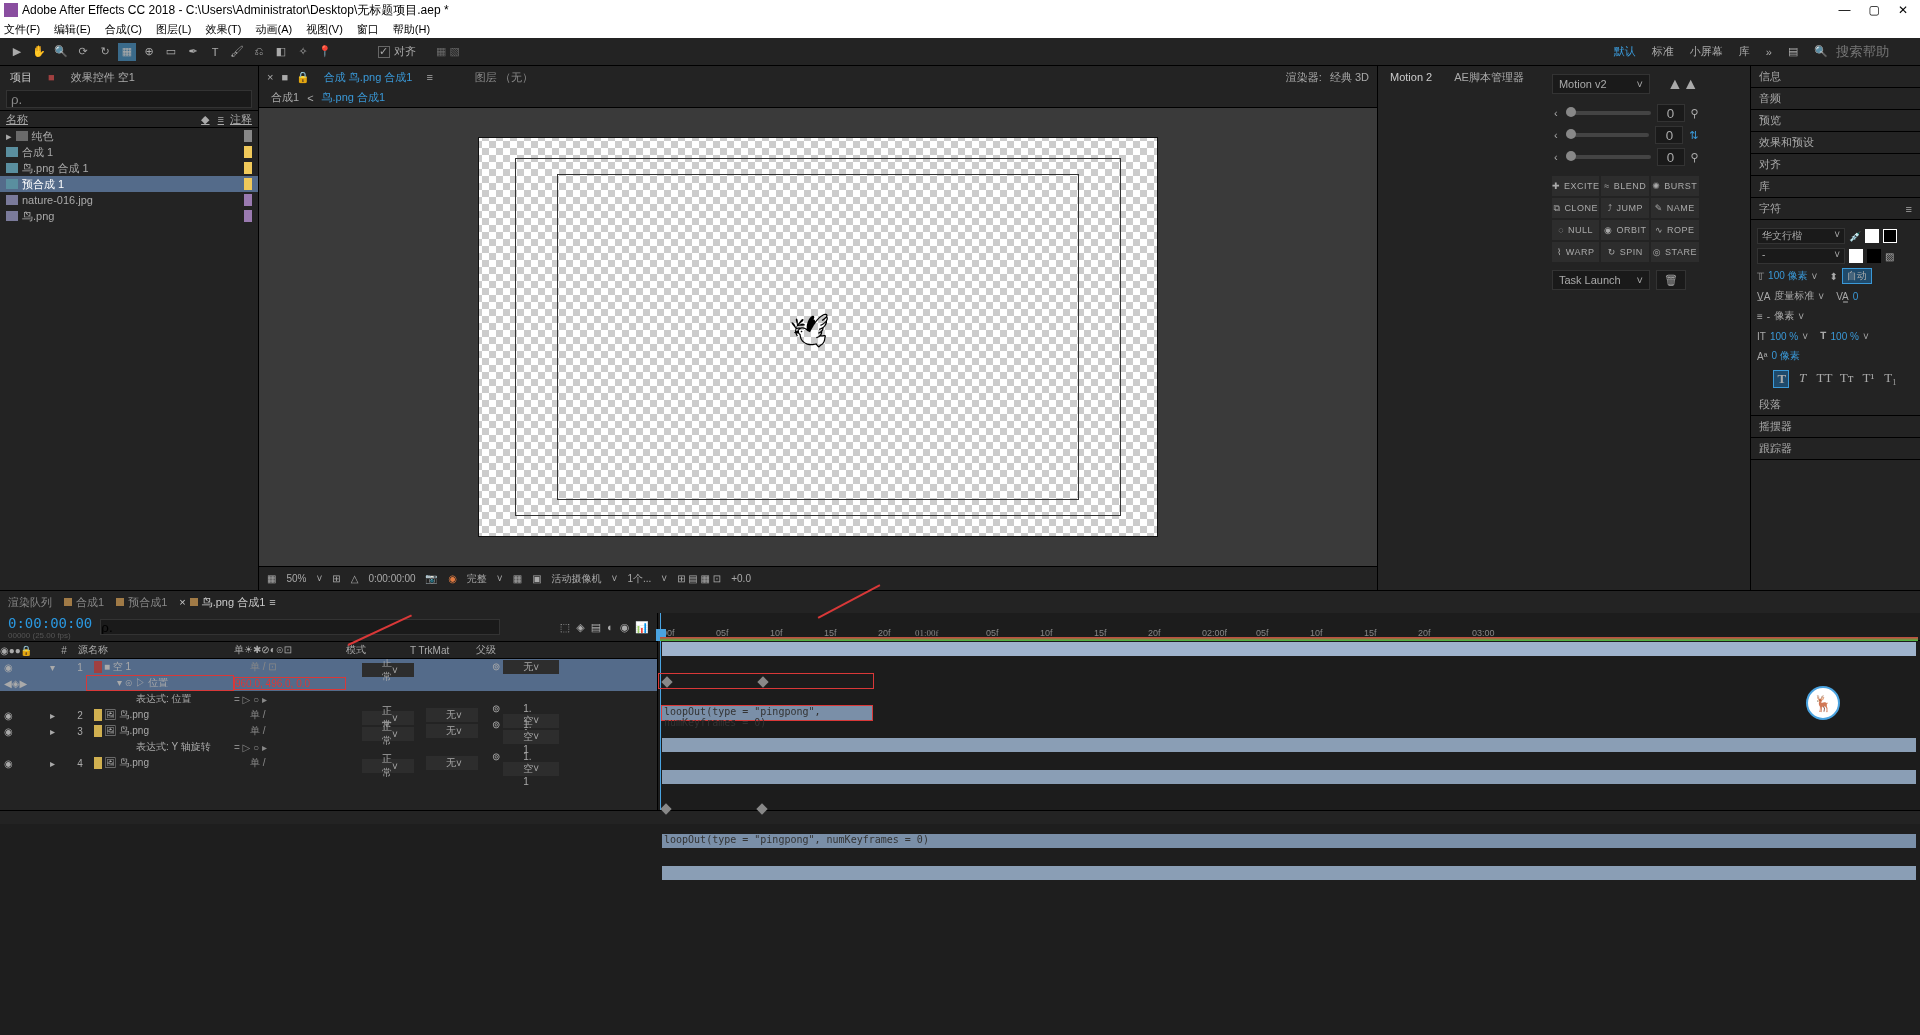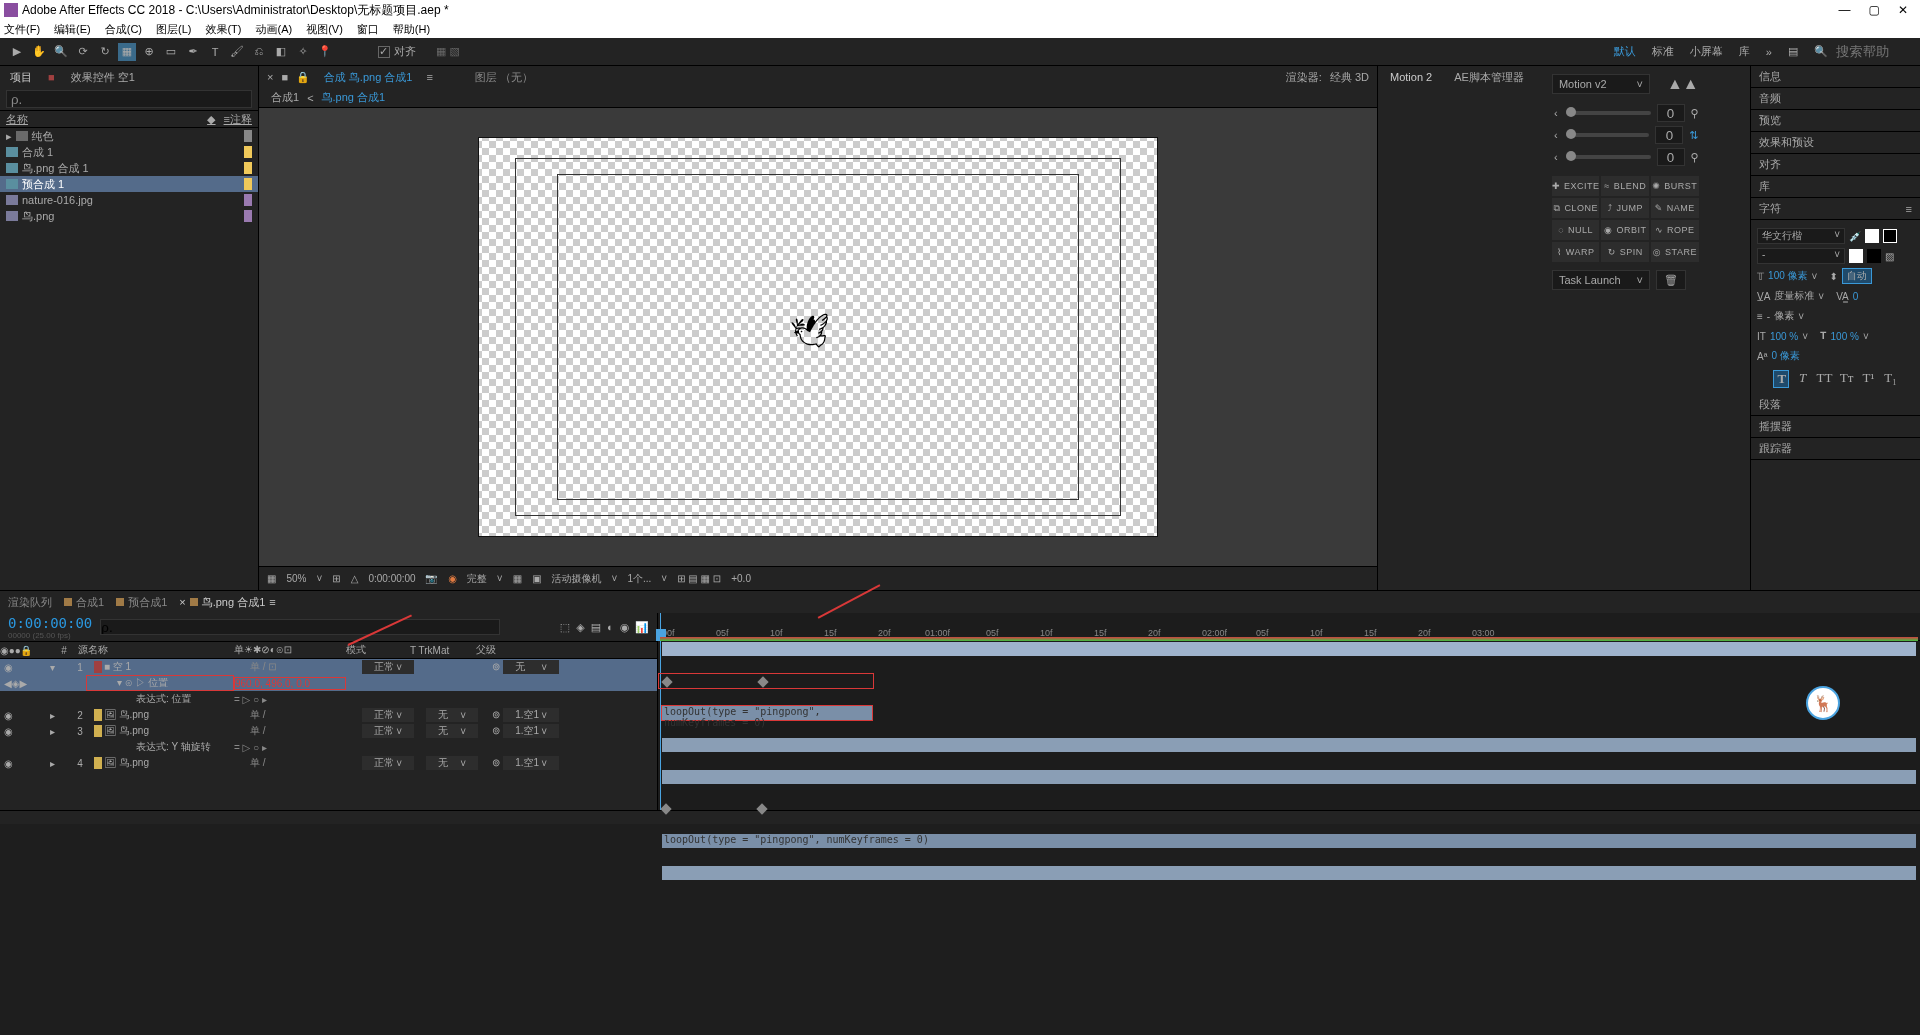--- a/index.html
+++ b/index.html
@@ -85,21 +85,21 @@
 .redbox { border: 1.5px solid #d93838; }
 .red-arrow { position: absolute; width: 70px; height: 1.5px; background: #d93838; transform-origin: left; }
 .l-vis { width: 50px; display: flex; gap: 2px; padding-left: 4px; }
 .l-num { width: 28px; text-align: center; }
 .l-swatch { width: 8px; height: 12px; }
 .l-name { width: 148px; padding-left: 2px; }
 .l-switches { width: 112px; color: #888; }
 .l-mode { width: 64px; }
 .l-trk { width: 66px; }
 .l-parent { width: 80px; }
-.dd-mini { background: #2d2d2d; height: 14px; display: inline-flex; align-items: center; padding: 0 12px; width: 52px; justify-content: space-between; }
+.dd-mini { background: #2d2d2d; height: 14px; display: inline-flex; align-items: center; padding: 0 20px; width: 52px; justify-content: space-between; }
 
 .tl-right { flex: 1; position: relative; background: #1c1c1c; }
 .ruler { height: 28px; border-bottom: 1px solid #000; position: relative; display: flex; align-items: flex-end; padding-bottom: 2px; }
 .tick { position: absolute; font-size: 9px; color: #888; }
 .playhead { position: absolute; left: 2px; top: 0; bottom: 0; width: 1px; background: #4aa3e0; }
 .playhead-top { position: absolute; left: -4px; top: 16px; width: 10px; height: 12px; background: #4aa3e0; }
 .workarea { position: absolute; left: 2px; right: 2px; top: 24px; height: 4px; background: linear-gradient(#d04040, #40c040); }
 .tl-track-area { position: absolute; left: 0; right: 0; top: 28px; bottom: 0; }
 .track { height: 16px; position: relative; }
 .bar { position: absolute; left: 4px; right: 4px; top: 1px; bottom: 1px; background: #8a9eb5; }
@@ -176,21 +176,21 @@
     <div class="panel-tabs">
       <span class="panel-tab active">项目</span>
       <span style="color:#a04040">■</span>
       <span class="panel-tab">效果控件 空1</span>
     </div>
     <input class="proj-search" value="ρ." style="">
     <div class="proj-header">
       <span class="proj-col-name">名称</span>
       <span>◆</span>
         <span style="margin-left:8px">≡</span>
-      <span style="">注释</span>
+      <span style="margin-left:6px">注释</span>
     </div>
     <div class="proj-list">
       <div class="proj-row">
           <span>▸</span>
           <span class="folder-ico"></span>
           <span>纯色</span>
           <span class="proj-swatch" style="background:#888"></span>
         </div>
       <div class="proj-row">
           <span class="comp-ico"></span>
@@ -534,21 +534,21 @@
           </div>
         </div>
     </div>
     <div class="tl-right">
       <div class="ruler" id="ruler">
           <span class="tick" style="left: 4px;">00f</span>
           <span class="tick" style="left: 58px;">05f</span>
           <span class="tick" style="left: 112px;">10f</span>
           <span class="tick" style="left: 166px;">15f</span>
           <span class="tick" style="left: 220px;">20f</span>
-          <span class="tick" style="left: 267px;">01:00f</span>
+          <span class="tick" style="left: 257px; font-family: Liberation Serif, serif;">01:00f</span>
           <span class="tick" style="left: 328px;">05f</span>
           <span class="tick" style="left: 382px;">10f</span>
           <span class="tick" style="left: 436px;">15f</span>
           <span class="tick" style="left: 490px;">20f</span>
           <span class="tick" style="left: 544px;">02:00f</span>
           <span class="tick" style="left: 598px;">05f</span>
           <span class="tick" style="left: 652px;">10f</span>
           <span class="tick" style="left: 706px;">15f</span>
           <span class="tick" style="left: 760px;">20f</span>
           <span class="tick" style="left: 814px;">03:00</span>

